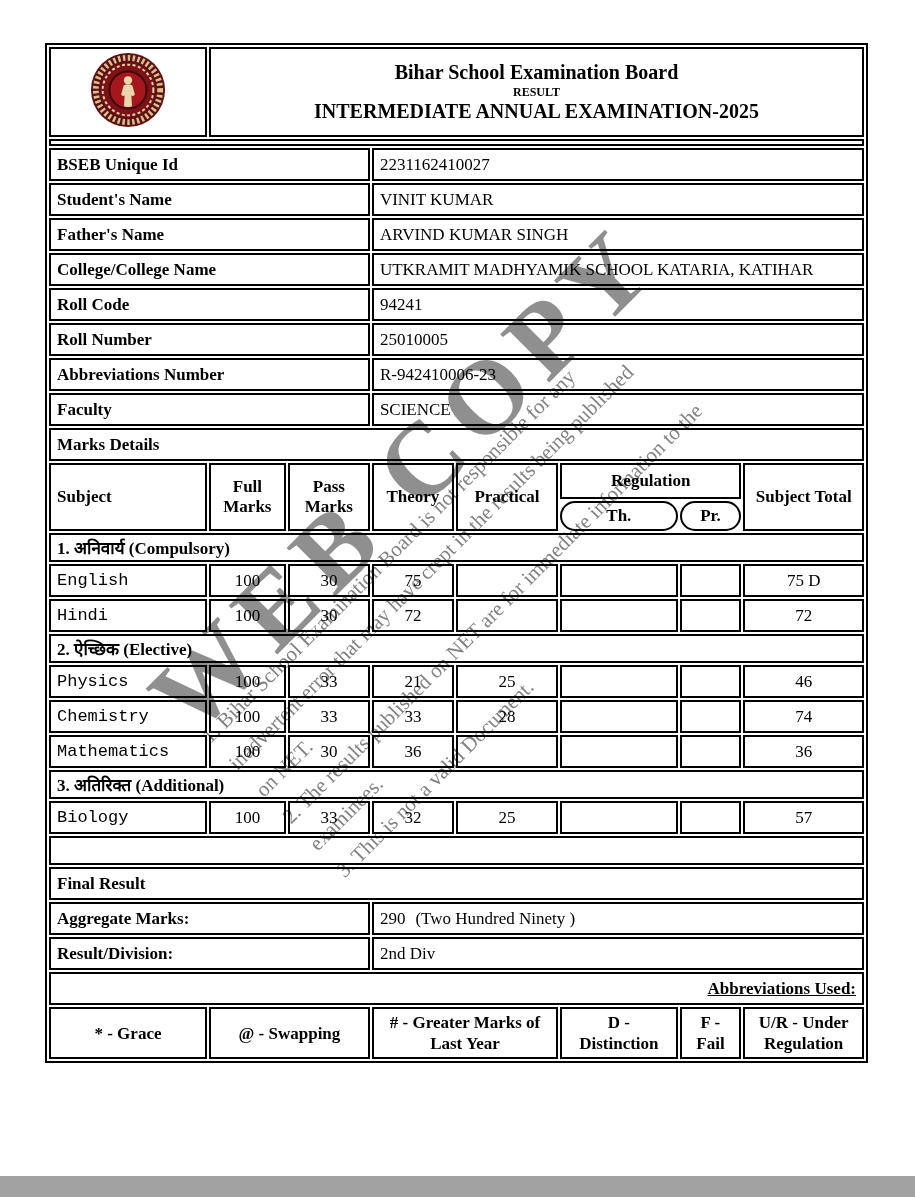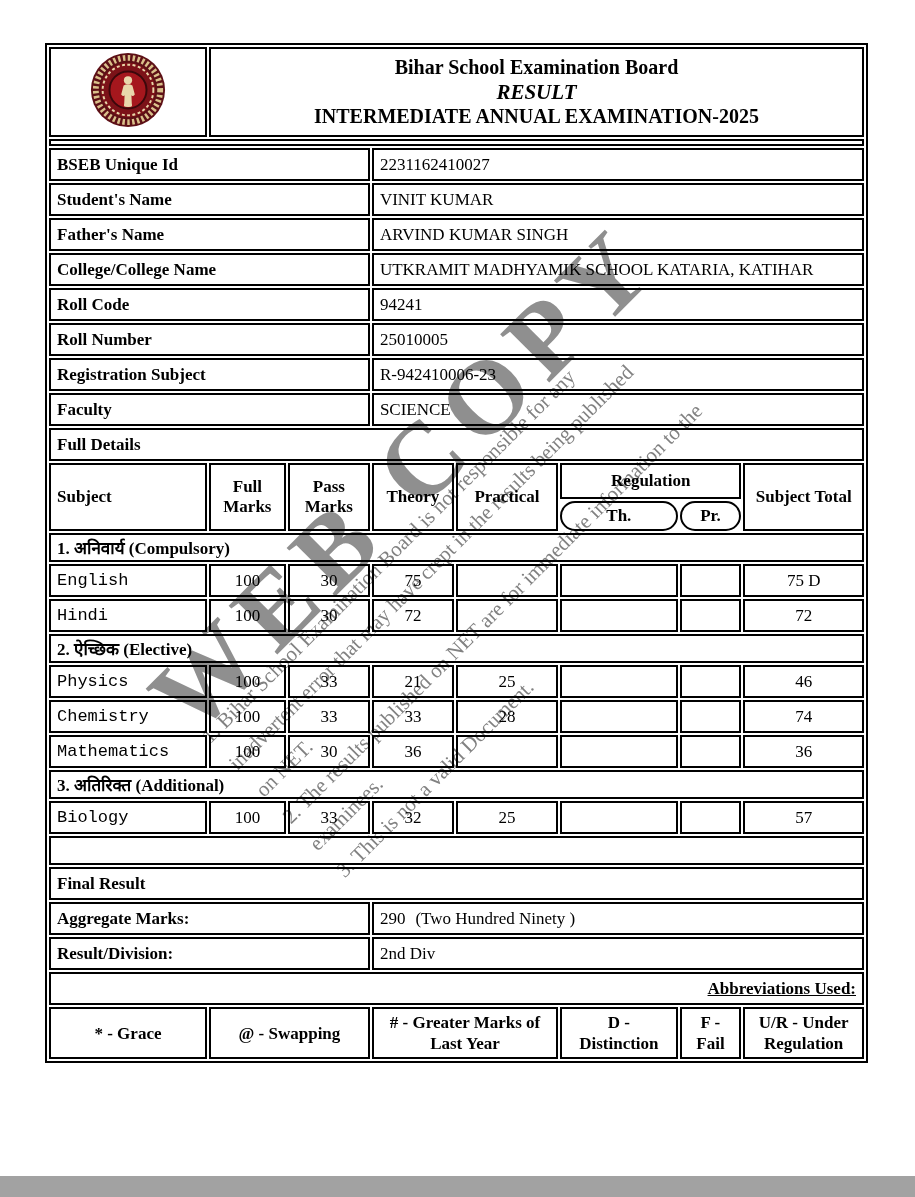--- a/index.html
+++ b/index.html
@@ -26,21 +26,21 @@
     border-collapse:separate;border-spacing:2px;table-layout:fixed;
     width:823px;border:2px solid #000;background:transparent;
   }
   .sheet td,.sheet th{
     border:2px solid #000;background:transparent;vertical-align:middle;
     font-size:17px;padding:1px 6px;overflow:hidden;
   }
   .logo-cell{text-align:center;height:84px;}
   .title-cell{text-align:center;}
   .t1,.t3{font-size:20px;font-weight:bold;}
-  .t2{font-size:21px;font-weight:bold;margin-top:1px;font-style:italic;}
+  .t2{font-size:12px;font-weight:bold;margin-top:1px;}
   .spacer-cell{height:1px;padding:0;border:2px solid #000;}
   .lbl{font-weight:bold;text-align:left;height:27px;padding-left:8px;}
   .val{text-align:left;height:27px;padding-left:8px;margin-top:41px;}
   .fullrow{font-weight:bold;text-align:left;height:27px;padding-left:8px;}
   .sheet th{font-weight:bold;text-align:center;}
   .hdr1{height:30px;}
   .hdr2{height:24px;border-radius:15px;}
   .sect{font-weight:bold;text-align:left;height:18px;padding-left:4px;}
   .subj{text-align:left;height:27px;padding-left:8px;font-family:Liberation Mono, monospace;}
   .num{text-align:center;height:27px;}
@@ -124,30 +124,30 @@
   </tr>
   <tr>
     <td class="lbl" colspan="3">Roll Code</td>
     <td class="val" colspan="5">94241</td>
   </tr>
   <tr>
     <td class="lbl" colspan="3">Roll Number</td>
     <td class="val" colspan="5">25010005</td>
   </tr>
   <tr>
-    <td class="lbl" colspan="3">Registration Subject</td>
+    <td class="lbl" colspan="3">Abbreviations Number</td>
     <td class="val" colspan="5">R-942410006-23</td>
   </tr>
   <tr>
     <td class="lbl" colspan="3">Faculty</td>
     <td class="val" colspan="5">SCIENCE</td>
   </tr>
 
   <tr>
-    <td class="fullrow" colspan="8">Full Details</td>
+    <td class="fullrow" colspan="8">Marks Details</td>
   </tr>
 
   <tr>
     <th class="hdr1" rowspan="2" style="text-align:left;">Subject</th>
     <th class="hdr1" rowspan="2">Full Marks</th>
     <th class="hdr1" rowspan="2">Pass Marks</th>
     <th class="hdr1" rowspan="2">Theory</th>
     <th class="hdr1" rowspan="2">Practical</th>
     <th class="hdr1" colspan="2">Regulation</th>
     <th class="hdr1" rowspan="2">Subject Total</th>

